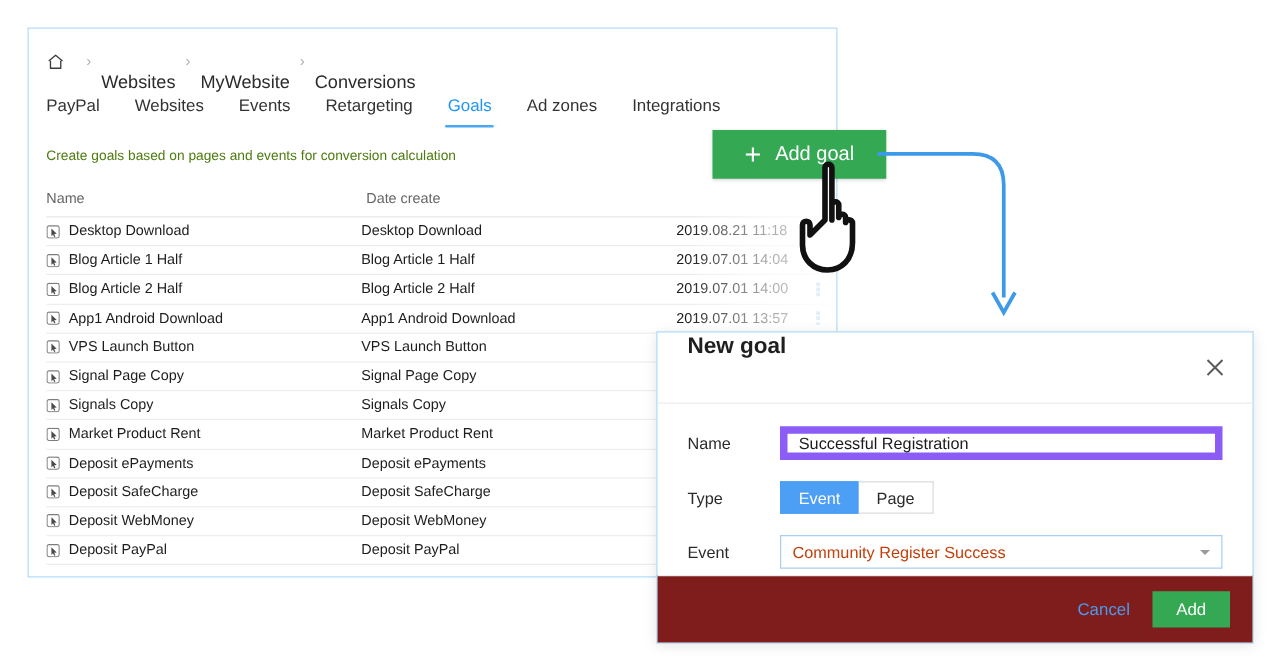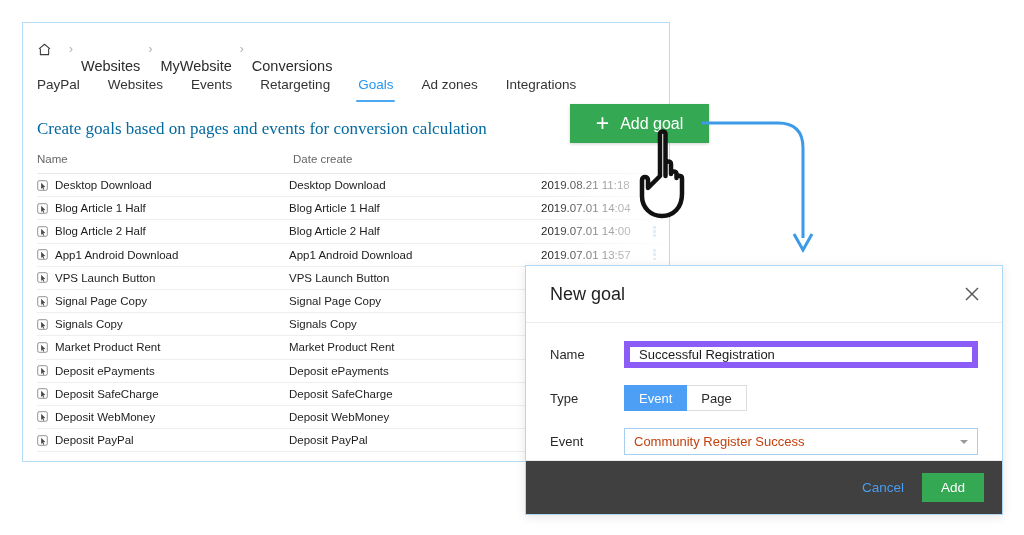--- a/index.html
+++ b/index.html
@@ -40,21 +40,21 @@
     position:relative;white-space:nowrap;cursor:pointer;
   }
   #tabs .tab.active{color:#2196f3;}
   #tabs .tab.active:after{
     content:"";position:absolute;left:-2px;right:-2px;bottom:0;height:2.5px;
     background:#4aa8f5;border-radius:2px;
   }
 
   
   #subtitle{
-    position:absolute;left:14px;top:96px;font-size:17px;color:#0369a1;font-family:Liberation Serif, serif;
+    position:absolute;left:14px;top:96px;font-size:11px;color:#4d7c0f;
   }
 
   
   #goal-table{position:absolute;left:14px;top:130px;right:0;}
   .thead{
     display:flex;font-size:11.5px;color:#666;padding:0 0 8px 0;
     border-bottom:1px solid #e8e8e8;
   }
   .trow{
     display:flex;align-items:center;height:22.2px;
@@ -92,21 +92,21 @@
   #hand-cursor{position:absolute;left:630px;top:128px;width:80px;height:96px;}
 
   
   #new-goal-dialog{
     position:absolute;left:525px;top:265px;width:478px;height:250px;
     background:#fff;border:1px solid #aed9f5;box-sizing:border-box;
     box-shadow:0 2px 10px rgba(0,0,0,.10);
   }
   #dlg-head{
     height:56px;border-bottom:1px solid #ececec;position:relative;
-    display:flex;align-items:center;
+    display:flex;font-weight:bold;
   }
   #dlg-title{font-size:18px;color:#1f1f1f;margin-left:24px;}
   #dlg-close{
     position:absolute;right:20px;top:18px;width:20px;height:20px;
     cursor:pointer;
   }
   #dlg-body{padding:18px 24px 0 24px;}
   .frow{display:flex;align-items:center;margin-bottom:17px;}
   .flabel{width:74px;font-size:13px;color:#2a2a2a;}
   .finput{
@@ -128,21 +128,21 @@
   .seg .sopt{
     height:26px;min-width:56px;padding:0 14px;display:flex;align-items:center;
     justify-content:center;font-size:13px;border:1px solid #dcdcdc;
     box-sizing:border-box;cursor:pointer;background:#fff;color:#2a2a2a;
   }
   .seg .sopt + .sopt{border-left:none;}
   .seg .sopt.on{background:#4d9ef5;border-color:#4d9ef5;color:#fff;}
 
   #dlg-foot{
     position:absolute;left:0;right:0;bottom:0;height:54px;
-    border-top:1px solid #ececec;background:#404040;
+    border-top:1px solid #ececec;background:#7f1d1d;
     display:flex;align-items:center;justify-content:flex-end;
     padding-right:18px;gap:18px;box-sizing:border-box;
   }
   #cancel-btn{font-size:13.5px;color:#4a9cf0;cursor:pointer;}
   #add-btn{
     background:#35a853;color:#fff;font-size:13.5px;
     padding:7px 19px;cursor:pointer;
   }
 </style>
 </head>

